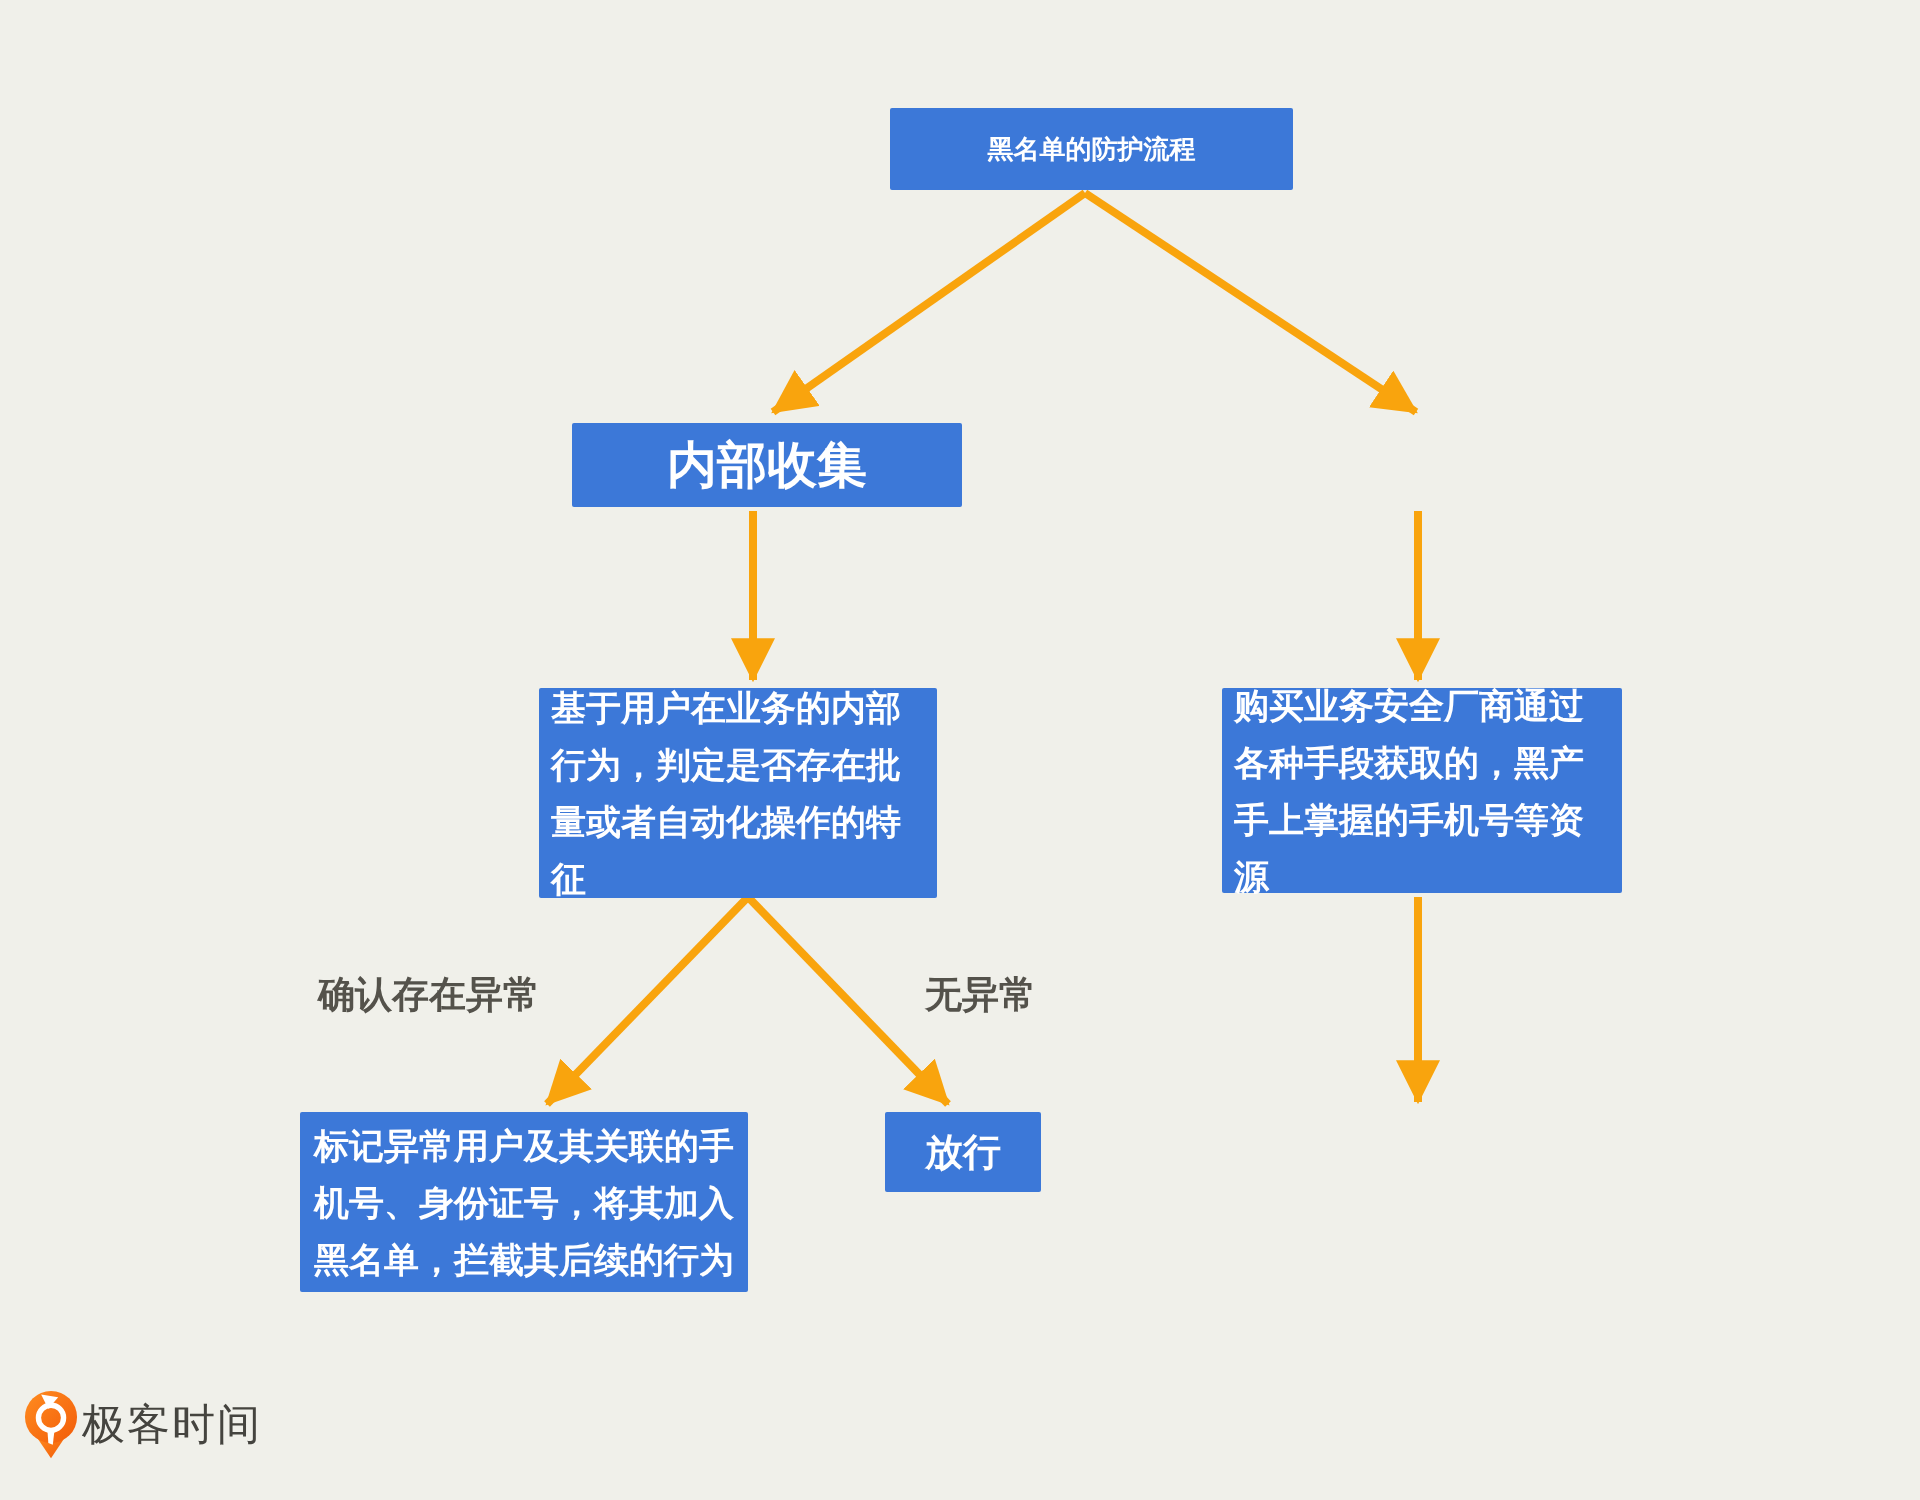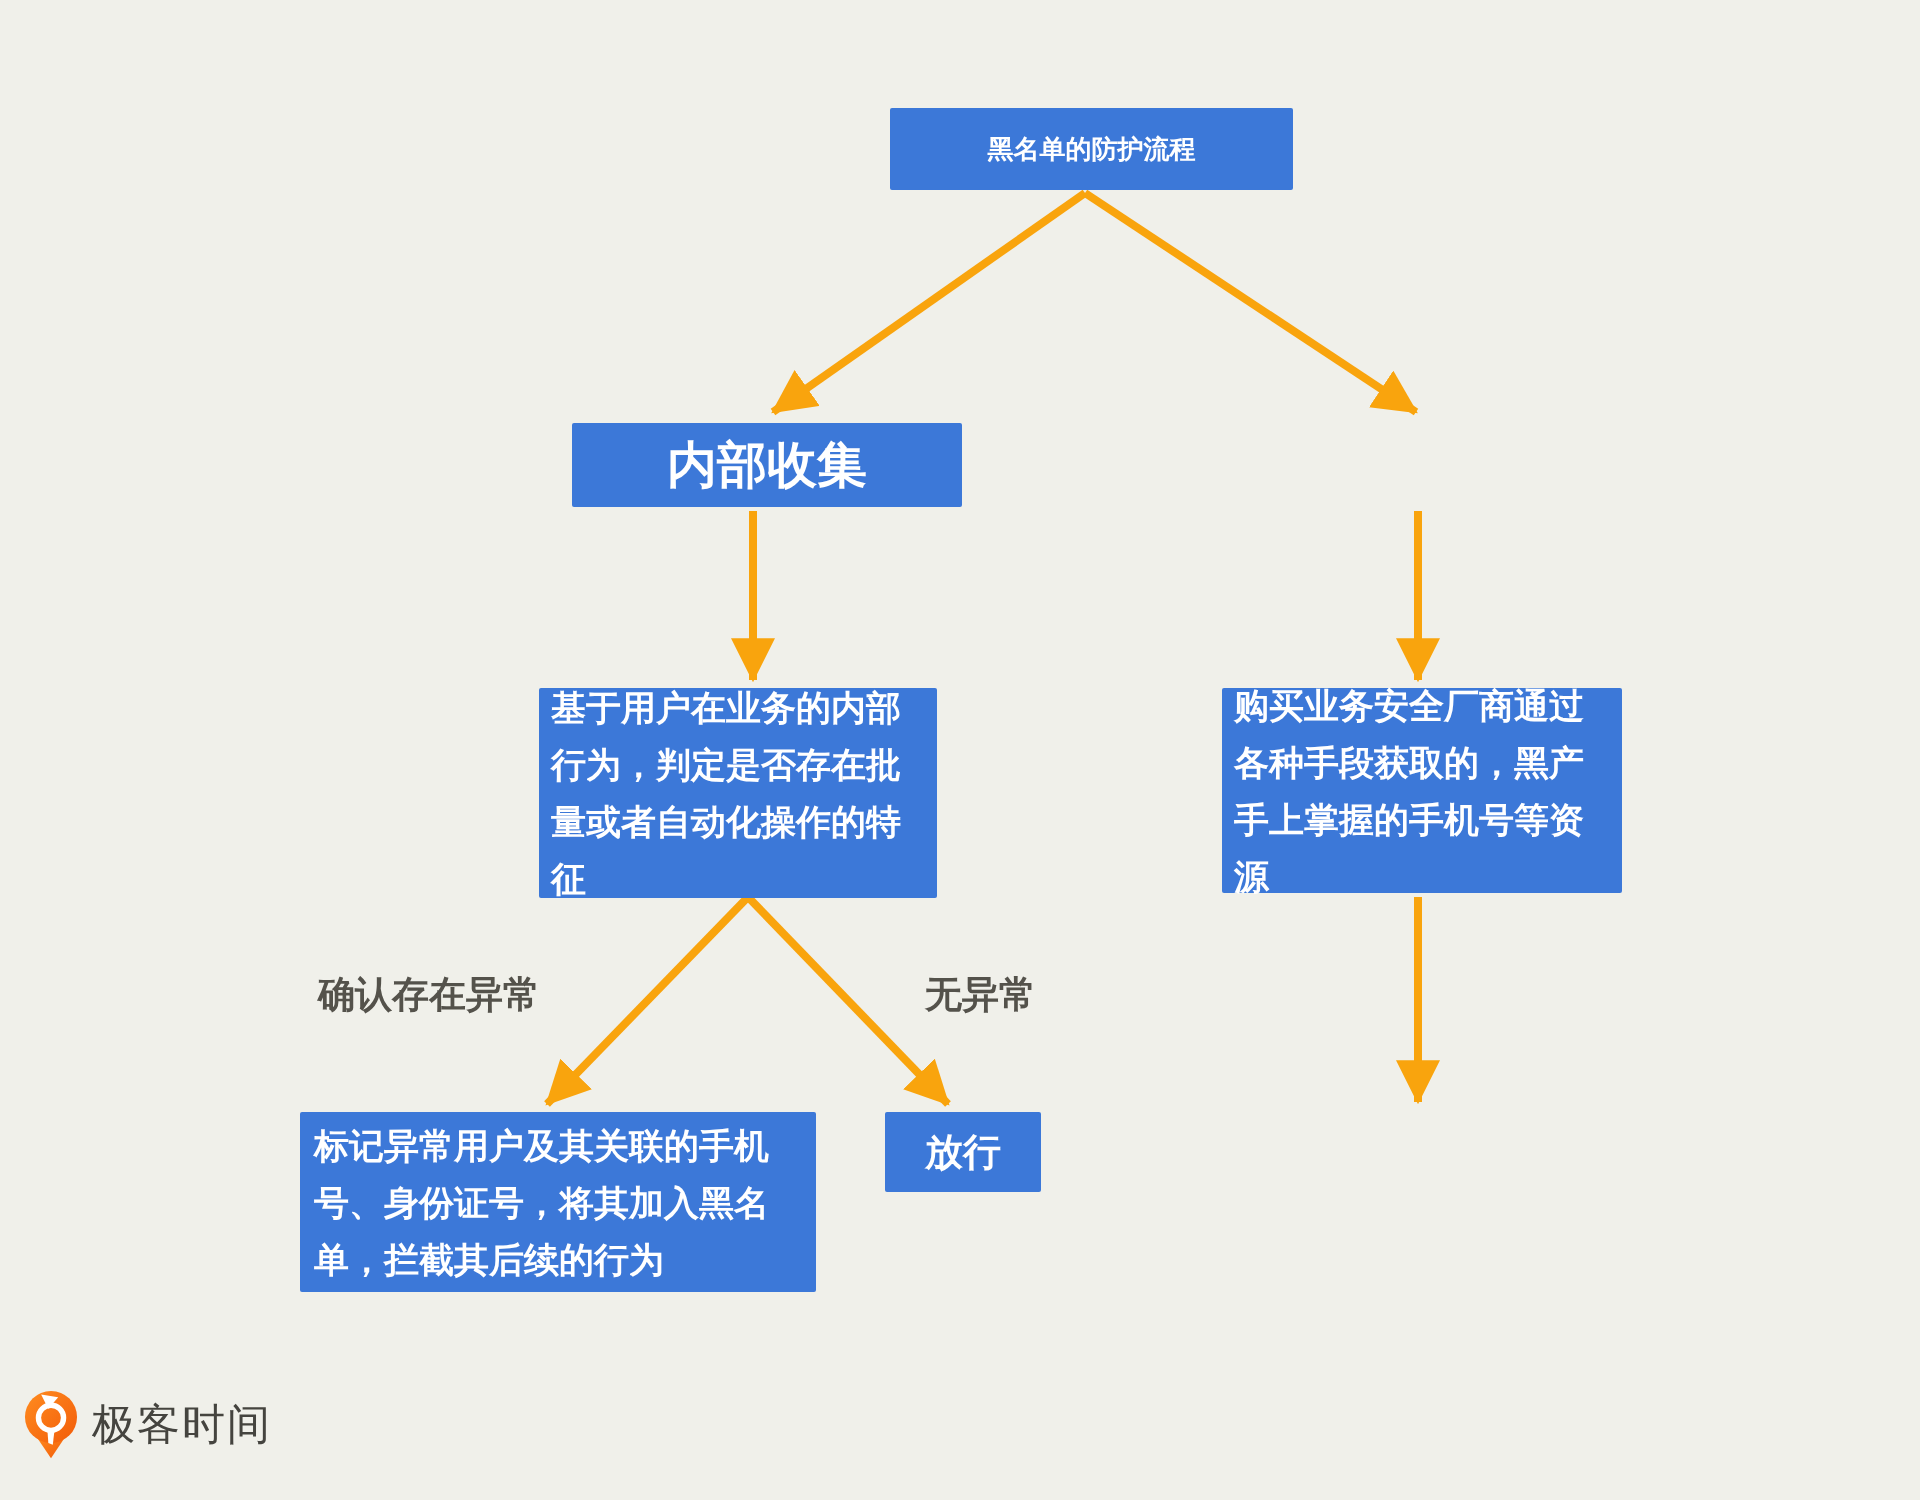--- a/index.html
+++ b/index.html
@@ -38,38 +38,38 @@
     text-align: left;
     font-size: 35px;
     line-height: 57px;
     padding: 0 12px;
   }
   #node-title          { left: 890px;  top: 108px;  width: 403px; height: 82px;  font-size: 26px; }
   #node-internal       { left: 572px;  top: 423px;  width: 390px; height: 84px;  font-size: 50px; }
   #node-external       { left: 1223px; top: 423px;  width: 390px; height: 84px;  font-size: 38px; }
   #node-internal-detail{ left: 539px;  top: 688px;  width: 398px; height: 210px; }
   #node-external-detail{ left: 1222px; top: 688px;  width: 400px; height: 205px; }
-  #node-mark-abnormal  { left: 300px;  top: 1112px; width: 516px; height: 180px; padding: 0 14px; }
+  #node-mark-abnormal  { left: 300px;  top: 1112px; width: 448px; height: 180px; padding: 0 14px; }
   #node-release        { left: 885px;  top: 1112px; width: 156px; height: 80px;  font-size: 38px; }
   #node-add-blacklist  { left: 1298px; top: 1110px; width: 240px; height: 113px; font-size: 34px; }
   .edge-label {
     position: absolute;
     color: #54524b;
     font-weight: 700;
     font-size: 37px;
     white-space: nowrap;
   }
   #label-confirmed { left: 318px; top: 970px; }
   #label-none      { left: 925px; top: 970px; }
   .footer-brand {
     position: absolute;
     left: 24px; top: 1390px;
     display: flex;
     align-items: center;
-    gap: 14px;
+    gap: 4px;
   }
   .brand-text {
     color: #45443f;
     font-size: 43px;
     font-weight: 500;
     letter-spacing: 2px;
   }
 </style>
 </head>
 <body>

